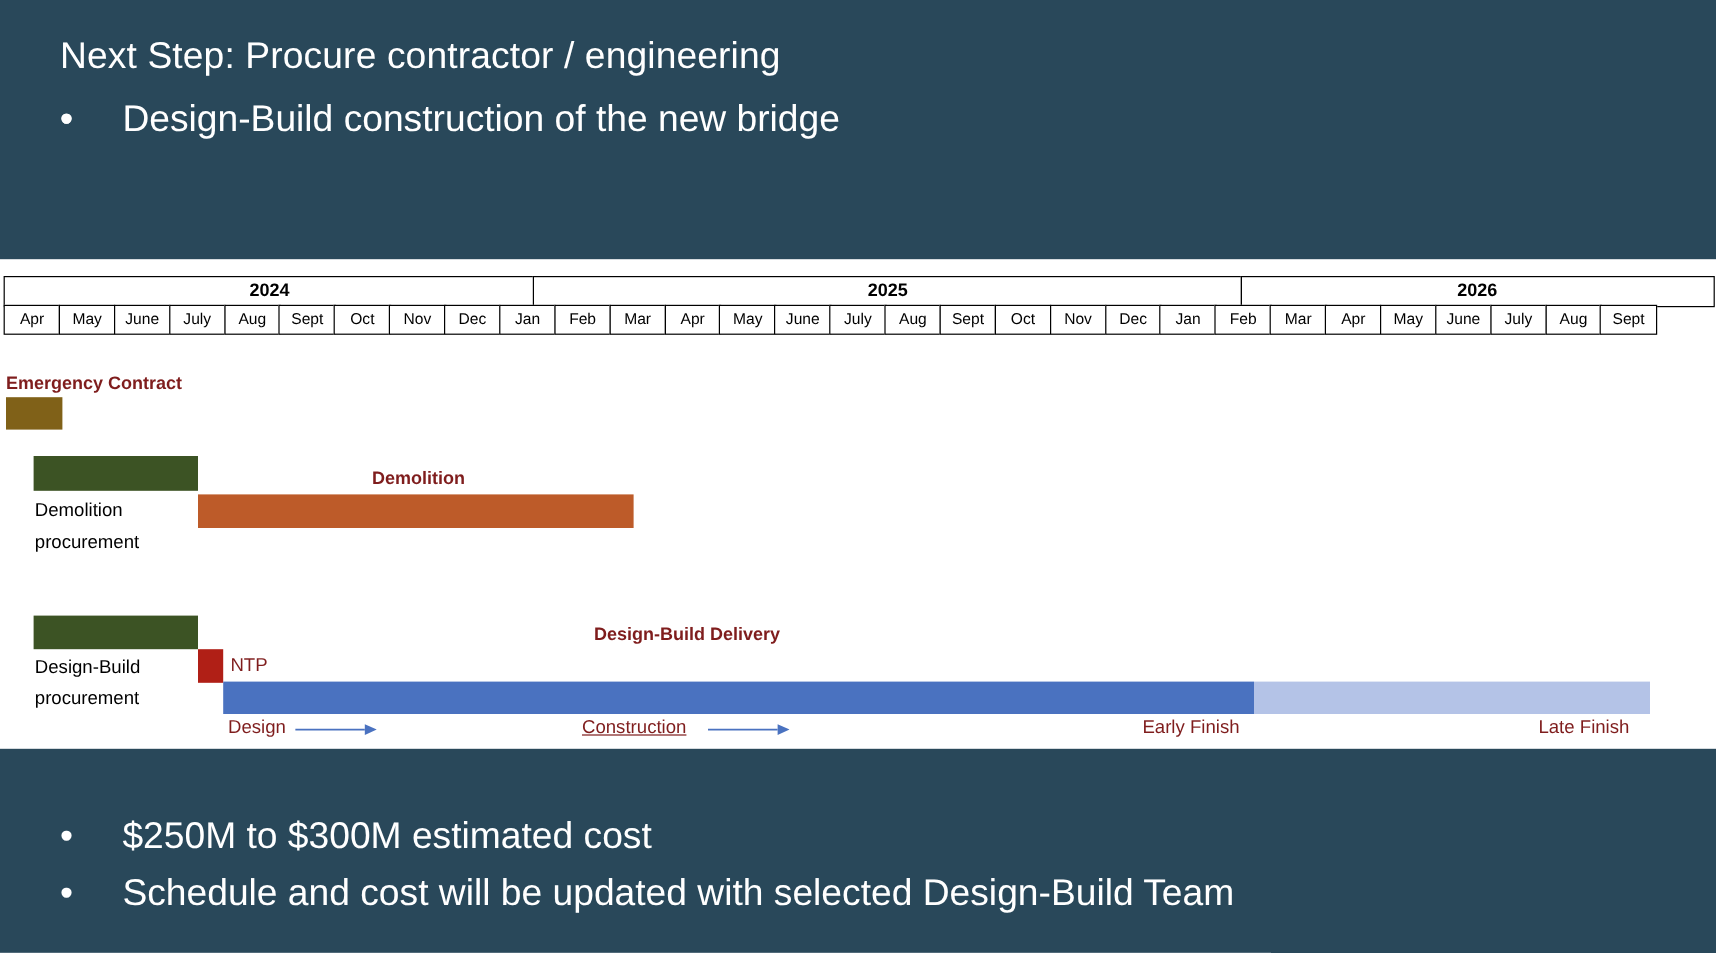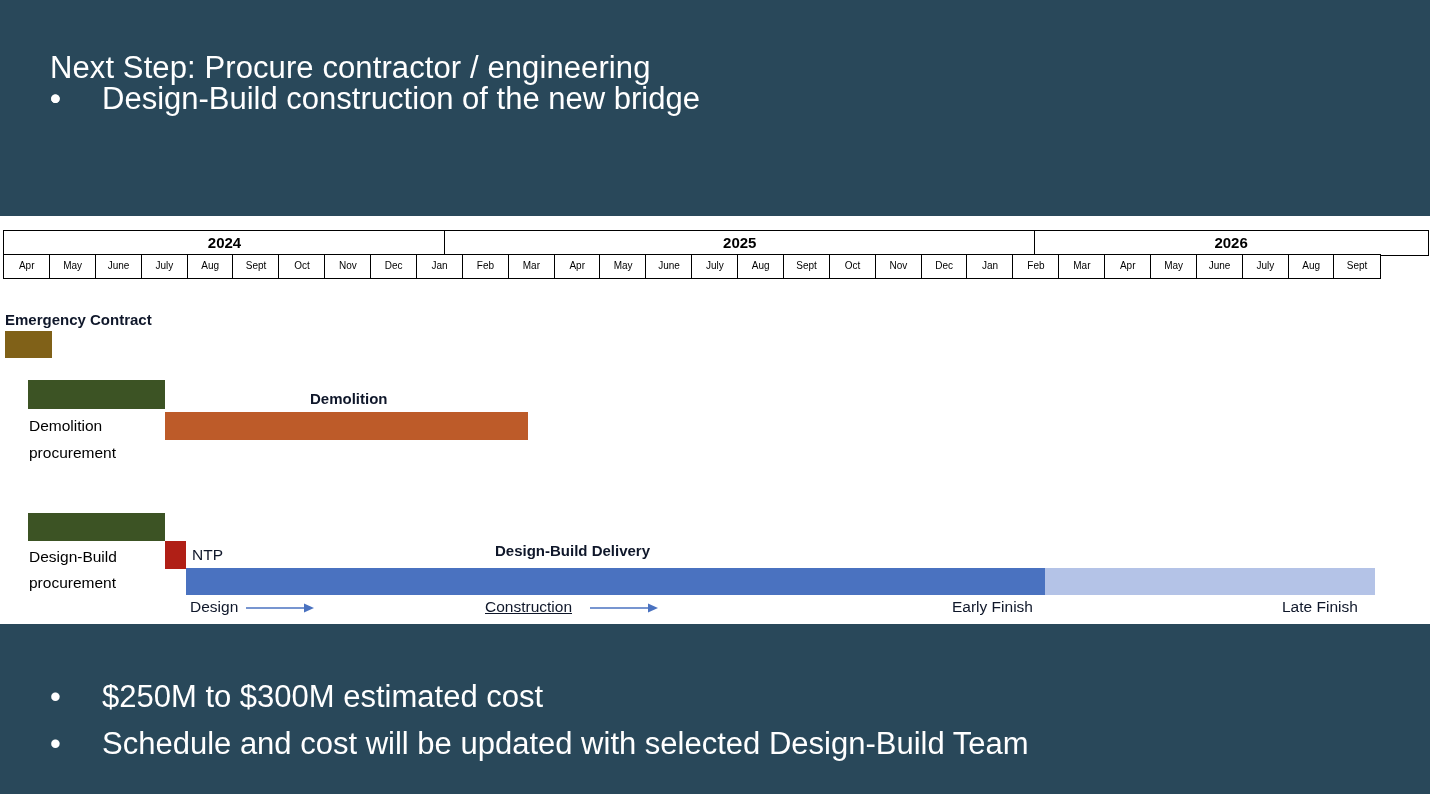--- a/index.html
+++ b/index.html
@@ -28,21 +28,20 @@
   #bottom-banner { top: 624px; height: 170px; }
 
   .banner-title {
     position: absolute;
     left: 50px;
     top: 28px;
     font-size: 31px;
     line-height: 1.22;
     letter-spacing: 0.1px;
     white-space: nowrap;
-    margin-top: 21px;
   }
   .bullet-list {
     position: absolute;
     left: 44px;
     margin: 0;
     padding: 0;
     list-style: none;
   }
   #top-bullets { top: 76px; }
   #bottom-bullets { top: 50px; left: 44px; }
@@ -85,21 +84,21 @@
   }
   .year-cell {
     height: 26px;
     line-height: 23px;
     font-size: 15px;
     font-weight: bold;
   }
   .month-cell {
     height: 25px;
     line-height: 22px;
-    font-size: 10px;
+    font-size: 13px;
     font-weight: normal;
   }
 
   
   #gantt {
     position: absolute;
     left: 0;
     top: 0;
     width: 1430px;
     height: 794px;
@@ -107,21 +106,21 @@
   }
   #gantt > * { pointer-events: auto; }
 
   .bar {
     position: absolute;
     box-sizing: border-box;
   }
   .bar-label {
     position: absolute;
     font-size: 15.5px;
-    color: #0f172a;
+    color: #7f1d1d;
     white-space: nowrap;
   }
   .bar-label.bold { font-weight: bold; font-size: 15px; }
   .bar-label.plain { font-weight: normal; font-size: 15.5px; }
   .twoline {
     position: absolute;
     font-size: 15.5px;
     color: #000000;
     line-height: 26px;
     white-space: nowrap;
@@ -199,21 +198,21 @@
   <div class="bar-label bold" style="left:310px; top:390px;">Demolition</div>
   <div class="bar" style="left:165px; top:412px; width:363px; height:28px; background:#bd5b29;"></div>
 
   <div class="bar" style="left:28px; top:513px; width:137px; height:28px; background:#3c5324;"></div>
   <div class="twoline" style="left:29px; top:544px;">Design-Build</div>
   <div class="twoline" style="left:29px; top:570px;">procurement</div>
 
   <div class="bar" style="left:165px; top:541px; width:21px; height:28px; background:#b01f16;"></div>
   <div class="bar-label plain" style="left:192px; top:546px;">NTP</div>
 
-  <div class="bar-label bold" style="left:495px; top:542px;">Design-Build Delivery</div>
+  <div class="bar-label bold" style="left:495px; top:520px;">Design-Build Delivery</div>
   <div class="bar" style="left:186px; top:568px; width:859px; height:27px; background:#4a72c0;"></div>
   <div class="bar" style="left:1045px; top:568px; width:330px; height:27px; background:#b4c3e7;"></div>
 
   <div class="bar-label plain" style="left:190px; top:598px;">Design</div>
   <svg class="arrow-svg" style="left:246px; top:600px;" width="68" height="16" viewBox="0 0 68 16">
     <line x1="0" y1="8" x2="58" y2="8" stroke="#4a72c0" stroke-width="1.6"></line>
     <polygon points="58,3.5 68,8 58,12.5" fill="#4a72c0"></polygon>
   </svg>
 
   <div class="bar-label plain" style="left:485px; top:598px;text-decoration:underline;">Construction</div>

